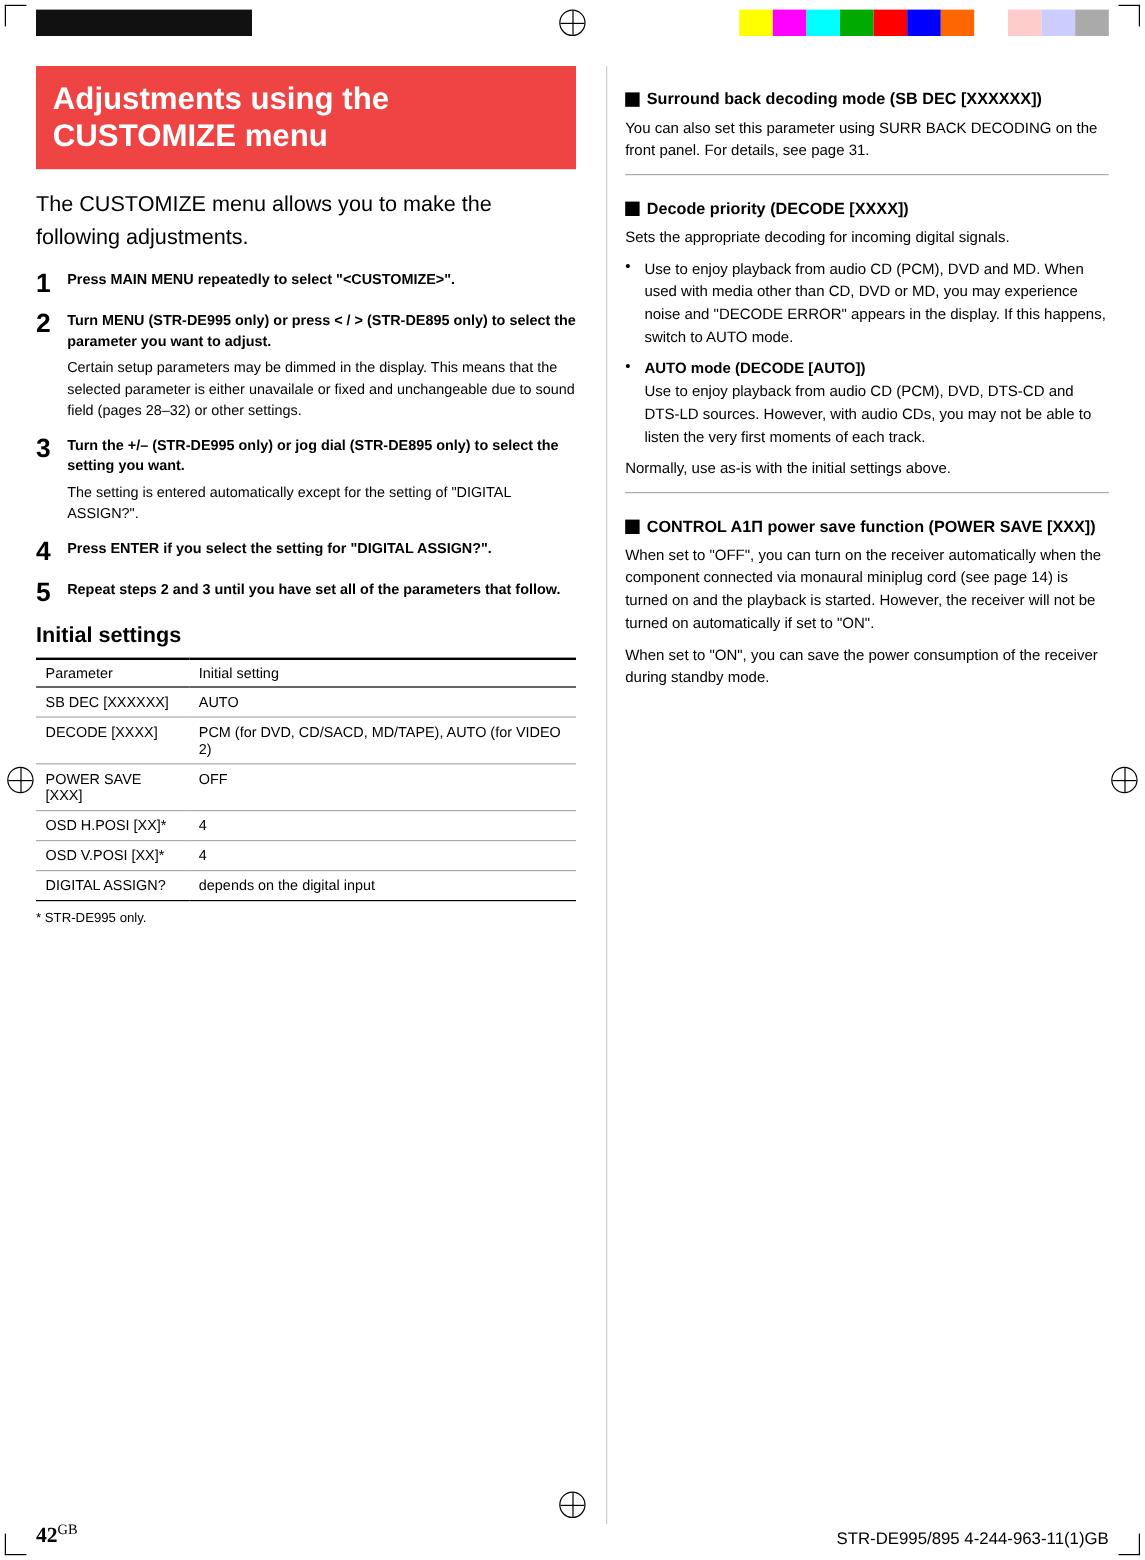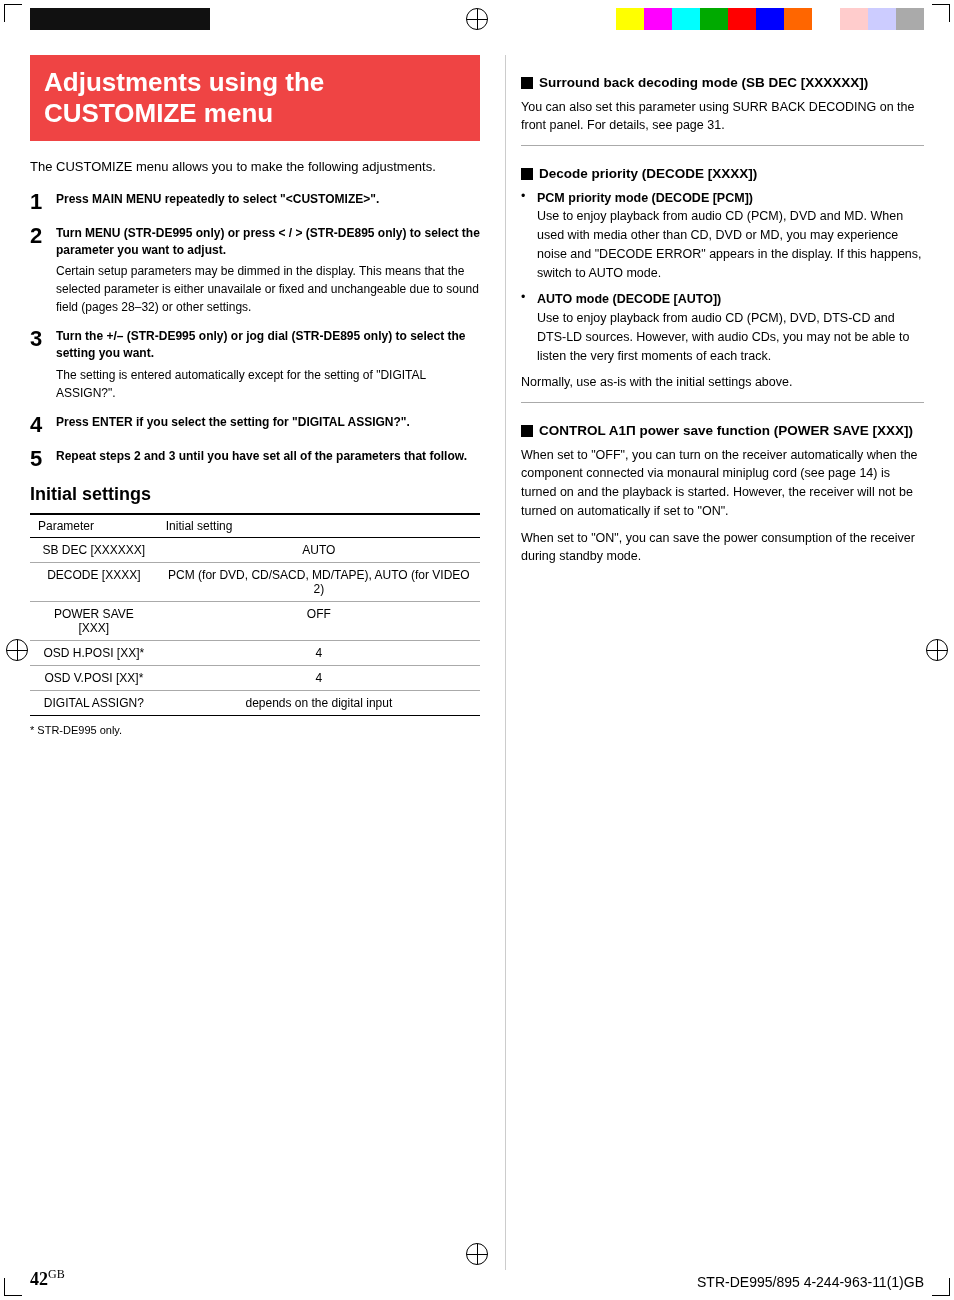--- a/index.html
+++ b/index.html
@@ -107,21 +107,21 @@
     }
     .title-box h1 {
       font-size: 26px;
       font-weight: bold;
       line-height: 1.2;
       font-family: Arial, Helvetica, sans-serif;
     }
 
     
     .intro-text {
-      font-size: 13px;
+      font-size: 18px;
       margin-bottom: 14px;
       line-height: 1.5;
     }
 
     
     .step {
       margin-bottom: 12px;
       display: flex;
       gap: 6px;
     }
@@ -163,21 +163,20 @@
       text-align: left;
       padding: 4px 8px;
       border-top: 2px solid #000;
       border-bottom: 1.5px solid #000;
       background: #fff;
     }
     table.settings-table td {
       padding: 5px 8px;
       border-bottom: 1px solid #aaa;
       vertical-align: top;
-      text-align: center;
     }
     table.settings-table tr:last-child td {
       border-bottom: 1.5px solid #000;
     }
 
     .footnote {
       font-size: 11px;
       margin-top: 8px;
     }
 
@@ -394,24 +393,26 @@
         <div class="section-body">
           <p style="margin-bottom: 8px;">You can also set this parameter using SURR BACK DECODING on the front panel. For details, see page 31.</p>
         </div>
         <hr class="section-rule">
       </div>
       <div class="section">
         <div class="section-heading">
           <div class="black-square"></div>
           <h2>Decode priority (DECODE [XXXX])</h2>
         </div>
+        <div class="section-body">
+          <p style="margin-bottom: 8px;">Sets the appropriate decoding for incoming digital signals.</p>
+        </div>
         <div class="bullet-item">
           <span class="bullet">•</span>
           <div class="bullet-item-content">
-            <div class="bullet-item-title">PCM priority mode (DECODE [PCM])</div>
             <div>Use to enjoy playback from audio CD (PCM), DVD and MD. When used with media other than CD, DVD or MD, you may experience noise and "DECODE ERROR" appears in the display. If this happens, switch to AUTO mode.</div>
           </div>
         </div>
         <div class="bullet-item">
           <span class="bullet">•</span>
           <div class="bullet-item-content">
             <div class="bullet-item-title">AUTO mode (DECODE [AUTO])</div>
             <div>Use to enjoy playback from audio CD (PCM), DVD, DTS-CD and DTS-LD sources. However, with audio CDs, you may not be able to listen the very first moments of each track.</div>
           </div>
         </div>

